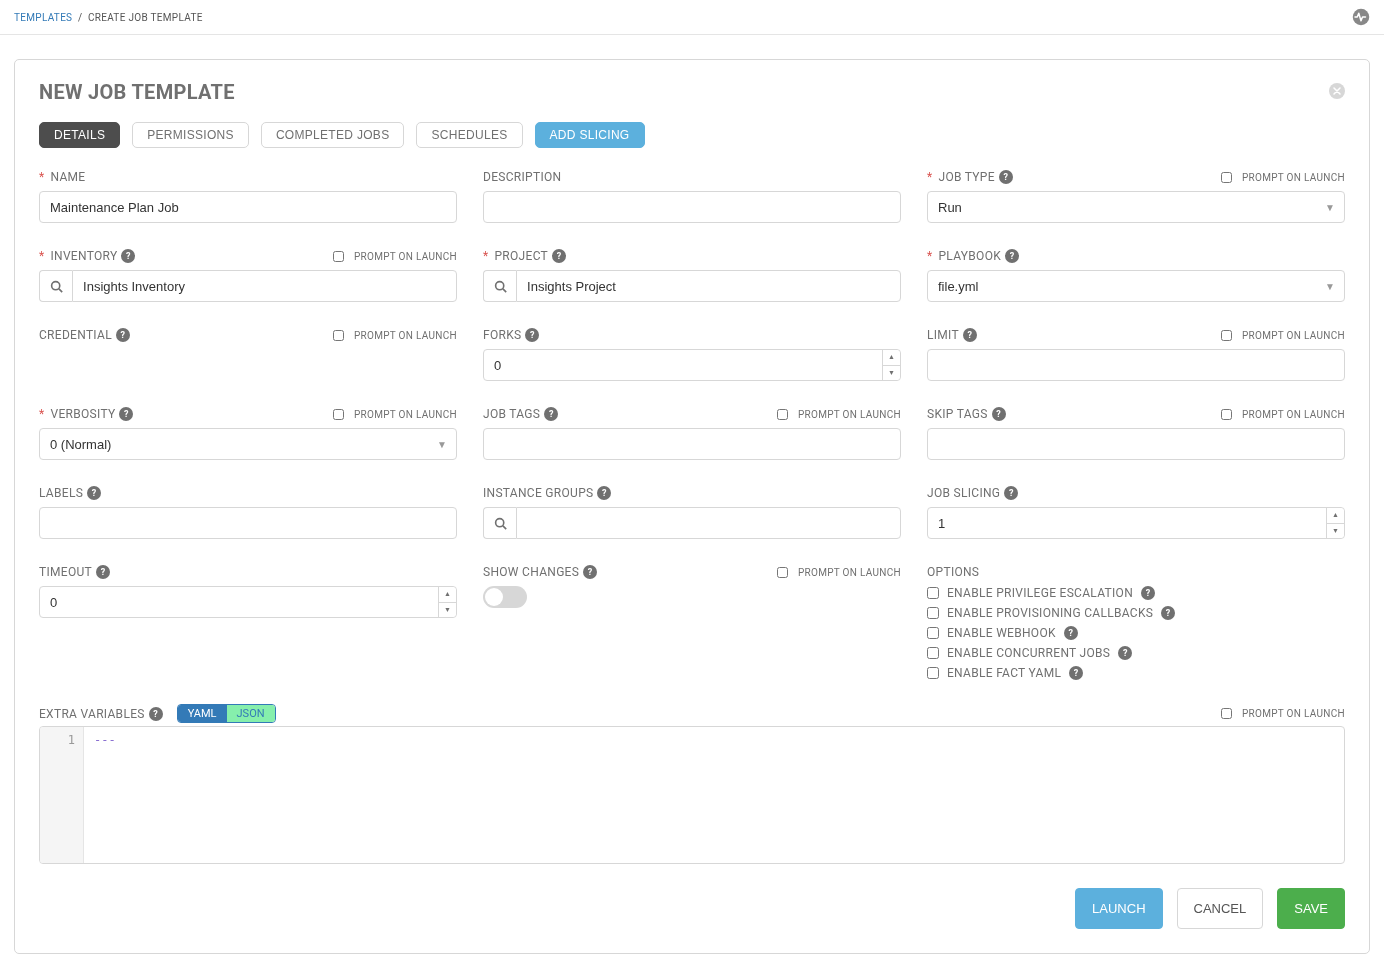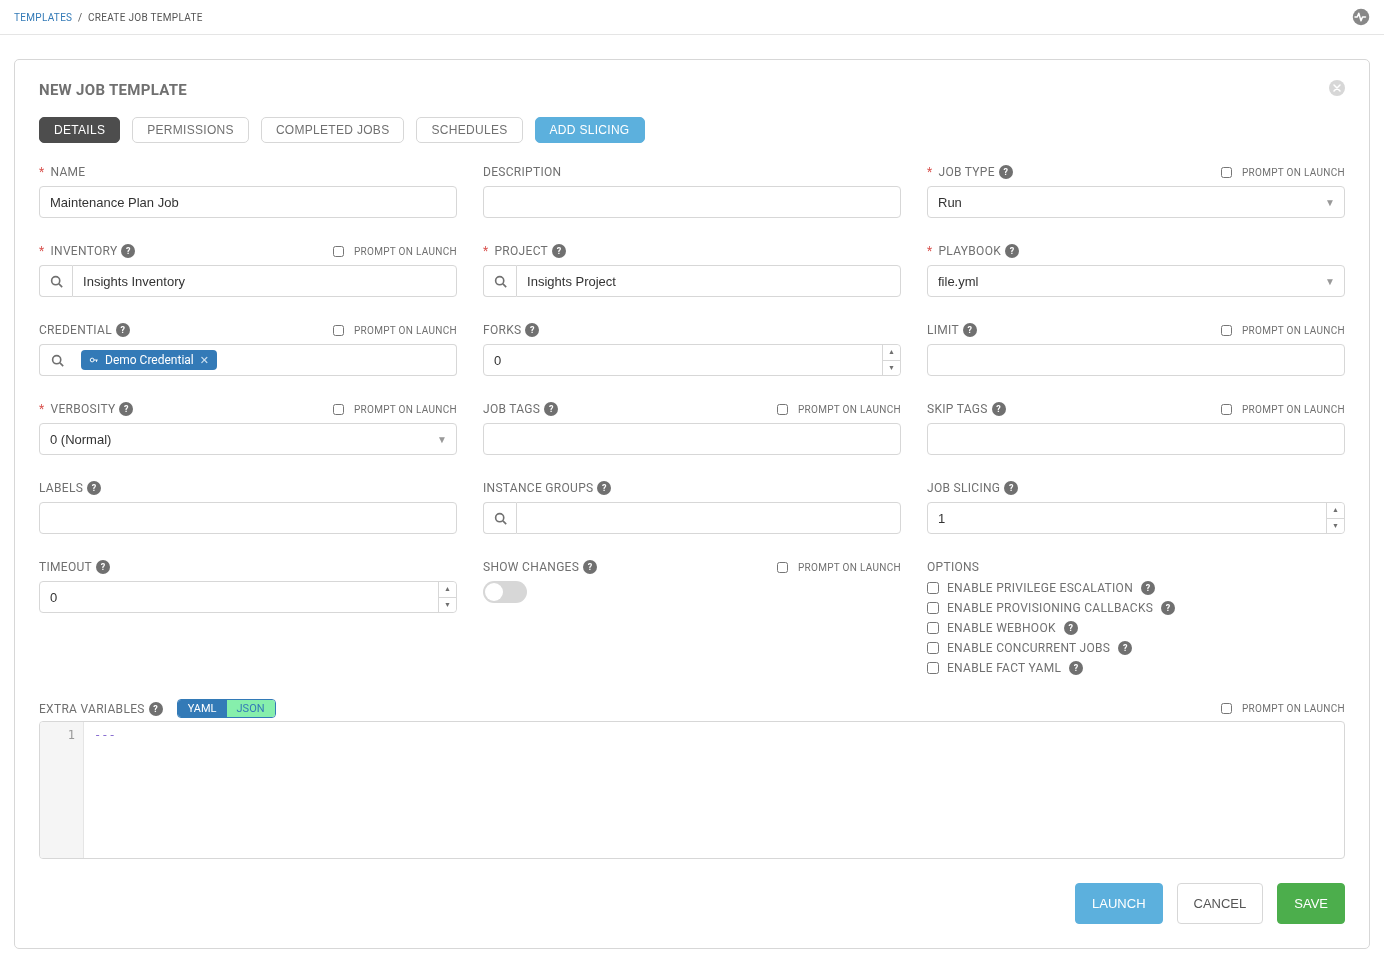--- a/index.html
+++ b/index.html
@@ -7,21 +7,21 @@
 
 .topbar { display: flex; align-items: center; justify-content: space-between; padding: 8px 14px; border-bottom: 1px solid #e5e5e5; }
 .breadcrumb { font-size: 10px; color: #555; letter-spacing: 0.3px; }
 .breadcrumb a { color: #337ab7; text-decoration: none; }
 .activity-icon { width: 18px; height: 18px; color: #888; }
 
 .page-wrap { padding: 24px 14px 20px; }
 .panel { border: 1px solid #d7d7d7; border-radius: 5px; padding: 20px 24px 24px; position: relative; background: #fff; }
 
 .panel-title-row { display: flex; justify-content: space-between; align-items: center; margin-bottom: 18px; }
-.panel-title { font-size: 15px; font-weight: 700; color: #707070; letter-spacing: 0.3px; }
+.panel-title { font-size: 20px; font-weight: 700; color: #707070; letter-spacing: 0.3px; }
 .close-btn { color: #d0d0d0; cursor: pointer; }
 
 .tabs { display: flex; gap: 12px; margin-bottom: 22px; }
 .tab { border: 1px solid #d7d7d7; border-radius: 5px; padding: 5px 14px; font-size: 12px; color: #707070; background: #fff; cursor: pointer; letter-spacing: 0.3px; }
 .tab.active { background: #4d4d4d; color: #fff; border-color: #4d4d4d; }
 .tab.primary { background: #5cb0dd; color: #fff; border-color: #5cb0dd; }
 
 .form-grid { display: grid; grid-template-columns: 1fr 1fr 1fr; gap: 26px 26px; }
 .field { display: flex; flex-direction: column; gap: 7px; }
 .field-header { display: flex; justify-content: space-between; align-items: center; }
@@ -213,38 +213,20 @@
         <div class="field-header">
           <div class="label">
               <span>CREDENTIAL</span>
               <span class="help-icon">?</span>
             </div>
           <label class="prompt">
               <input type="checkbox" style="">
               <span>PROMPT ON LAUNCH</span>
             </label>
         </div>
-        <div class="input-wrap">
-          <span class="search-prefix">
-              <svg width="13" height="13" viewBox="0 0 16 16" fill="none" stroke="#707070" stroke-width="2">
-                <circle cx="7" cy="7" r="5"></circle>
-                <path d="M11 11l4 4"></path>
-              </svg>
-            </span>
-          <div class="cred-chip-wrap">
-            <span class="chip">
-              <svg width="10" height="10" viewBox="0 0 16 16" fill="#fff">
-                  <circle cx="5" cy="8" r="3" fill="none" stroke="#fff" stroke-width="1.5"></circle>
-                  <path d="M8 8h6M12 8v3" stroke="#fff" stroke-width="1.5"></path>
-                </svg>
-              <span>Demo Credential</span>
-              <span class="chip-remove">✕</span>
-            </span>
-          </div>
-        </div>
       </div>
 
       <div class="field">
         <div class="field-header">
           <div class="label">
               <span>FORKS</span>
               <span class="help-icon">?</span>
             </div>
         </div>
         <div class="num-wrap">

